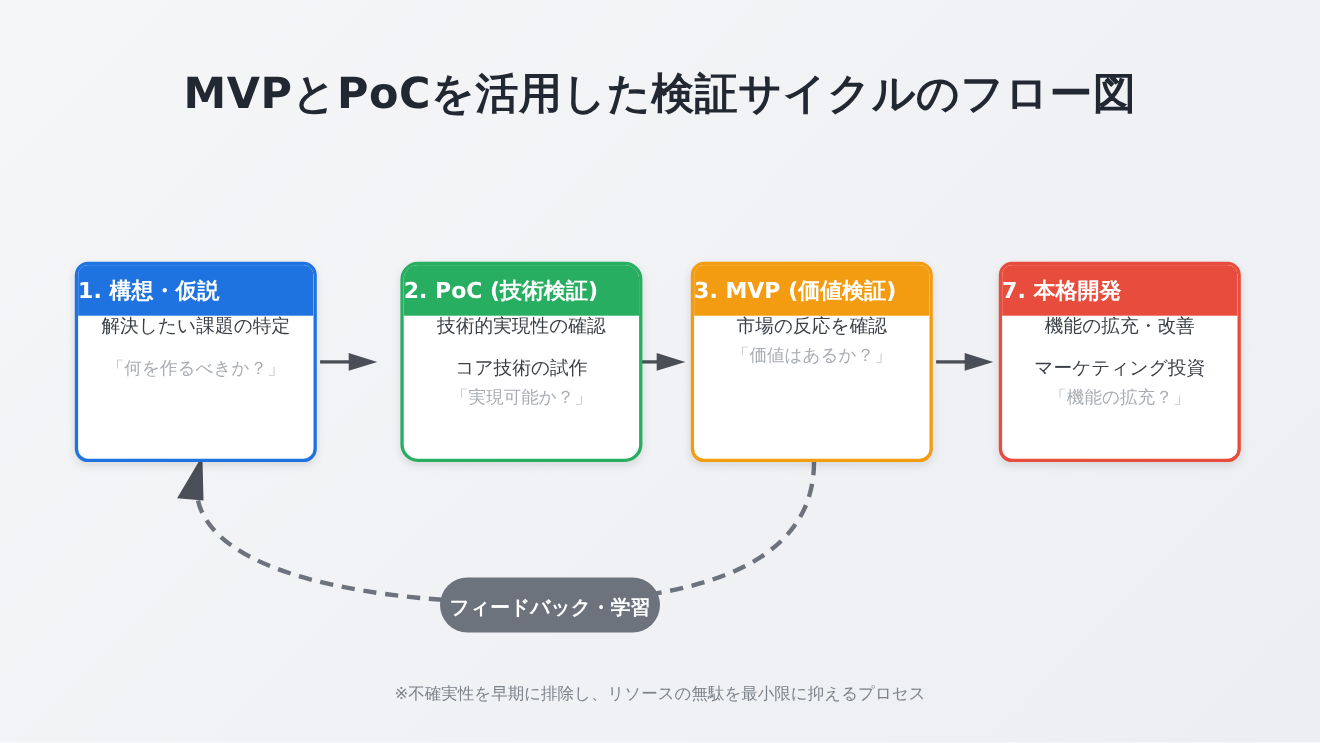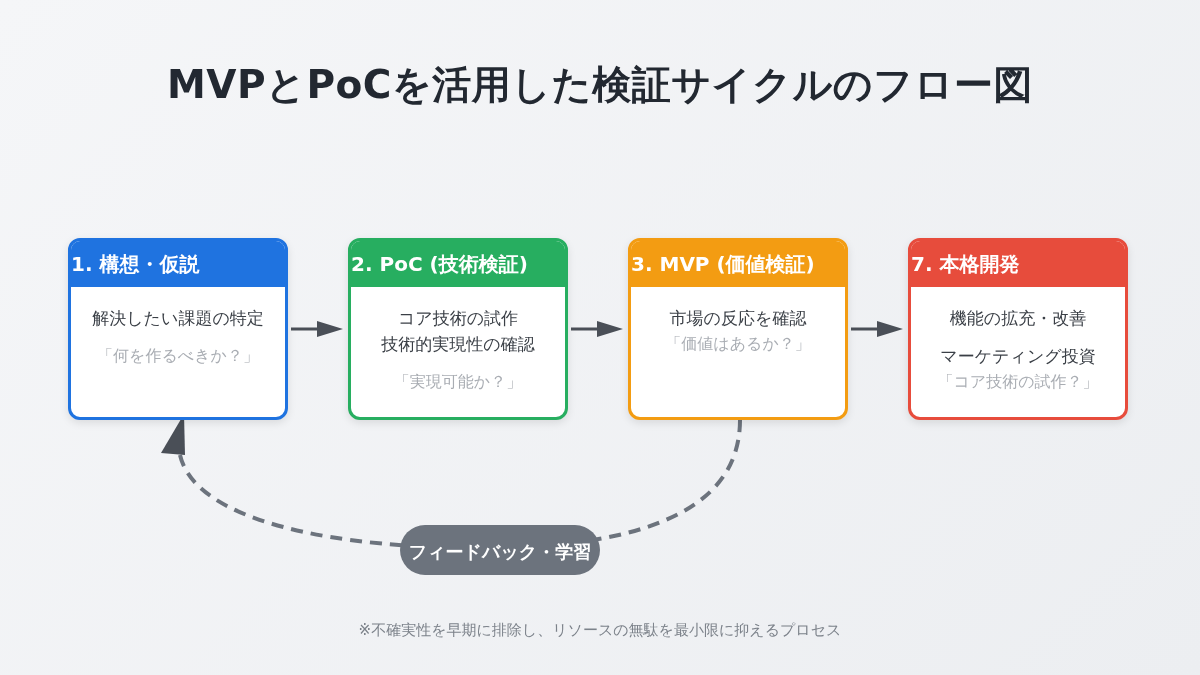--- a/index.html
+++ b/index.html
@@ -14,21 +14,21 @@
   }
   .card {
     position:absolute; top:238px; width:220px; height:182px;
     background:#fff; border:3px solid; border-radius:12px; box-sizing:border-box;
     box-shadow: 0 3px 8px rgba(0,0,0,0.10); overflow:hidden;
   }
   .card-head {
     height:46px; line-height:46px; text-align:left; color:#fff;
     font-weight:bold; font-size:20px; white-space:nowrap;
   }
-  .card-body { text-align:center; padding-top:21px; }
+  .card-body { text-align:center; }
   .line { font-size:17px; color:#3a3f46; line-height:20px; margin-bottom:18px; white-space:nowrap; }
   .line.second { margin-bottom:6px; }
   .question { font-size:16px; color:#a9adb3; line-height:20px; white-space:nowrap; }
   svg.connectors { position:absolute; left:0; top:0; }
   .pill {
     position:absolute; left:400px; top:525px; width:200px; height:50px;
     background:#6c737d; border-radius:25px;
   }
   .pill-label {
     position:absolute; left:390px; top:540px; width:220px; text-align:center;
@@ -69,42 +69,42 @@
 </svg>
 
 <div class="card" style="left: 68px; border-color: rgb(31, 115, 224);">
   <div class="card-head" style="background: rgb(31, 115, 224);">1. 構想・仮説</div>
   <div class="card-body">
     <div class="line">解決したい課題の特定</div>
     <div class="question">「何を作るべきか？」</div>
   </div>
 </div>
 
-<div class="card" style="left: 348px; border-color: rgb(39, 174, 96);">
+<div class="card" style="left: 364px; border-color: rgb(39, 174, 96); border-radius: 16px;">
   <div class="card-head" style="background: rgb(39, 174, 96);">2. PoC (技術検証)</div>
   <div class="card-body">
+    <div class="line">技術的実現性の確認</div>
     <div class="line second">コア技術の試作</div>
-    <div class="line">技術的実現性の確認</div>
     <div class="question">「実現可能か？」</div>
   </div>
 </div>
 
 <div class="card" style="left: 628px; border-color: rgb(243, 156, 18);">
   <div class="card-head" style="background: rgb(243, 156, 18);">3. MVP (価値検証)</div>
   <div class="card-body">
     <div class="line second">市場の反応を確認</div>
     <div class="question">「価値はあるか？」</div>
   </div>
 </div>
 
 <div class="card" style="left: 908px; border-color: rgb(231, 76, 60);">
   <div class="card-head" style="background: rgb(231, 76, 60);">7. 本格開発</div>
   <div class="card-body">
     <div class="line">機能の拡充・改善</div>
     <div class="line second">マーケティング投資</div>
-    <div class="question">「コア技術の試作？」</div>
+    <div class="question">「機能の拡充？」</div>
   </div>
 </div>
 
 <div class="pill"></div>
 <div class="pill-label">フィードバック・学習</div>
 
 <div class="footnote">※不確実性を早期に排除し、リソースの無駄を最小限に抑えるプロセス</div>
 
 </body></html>

